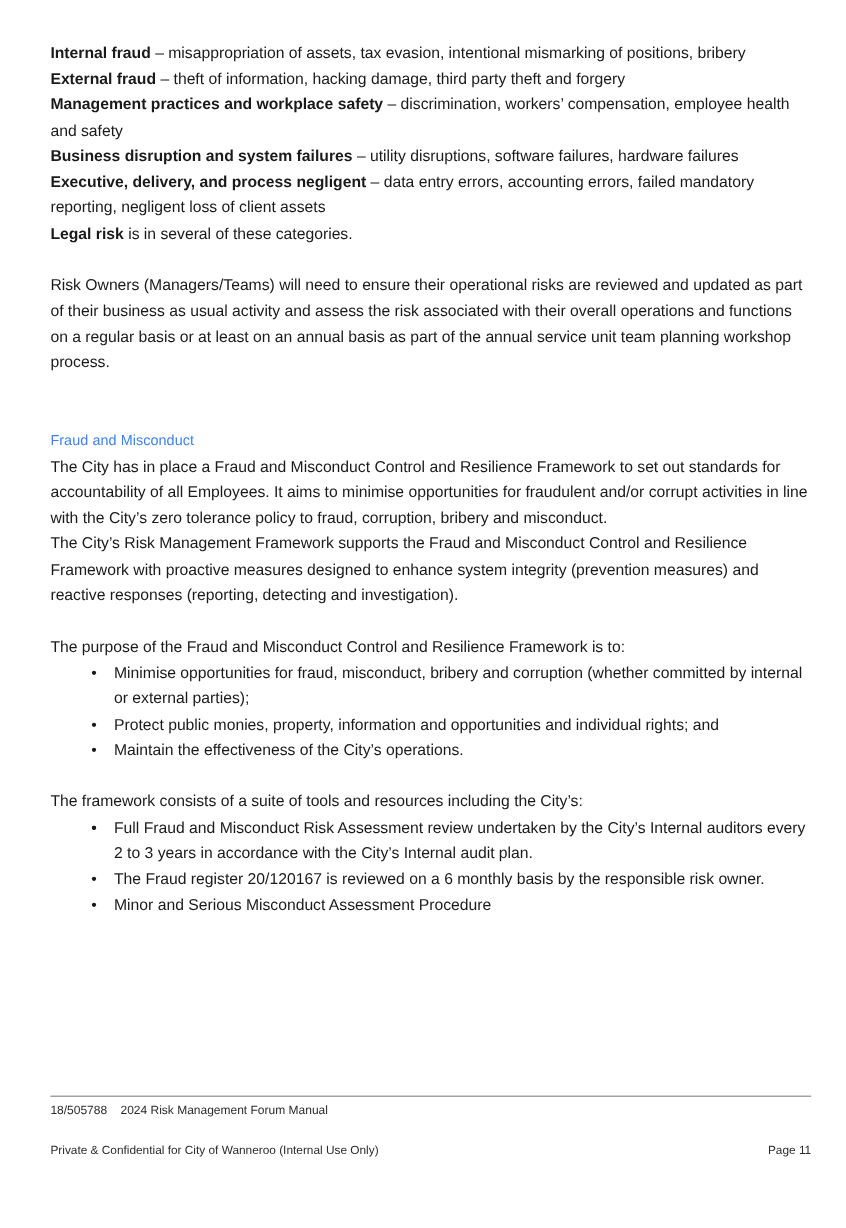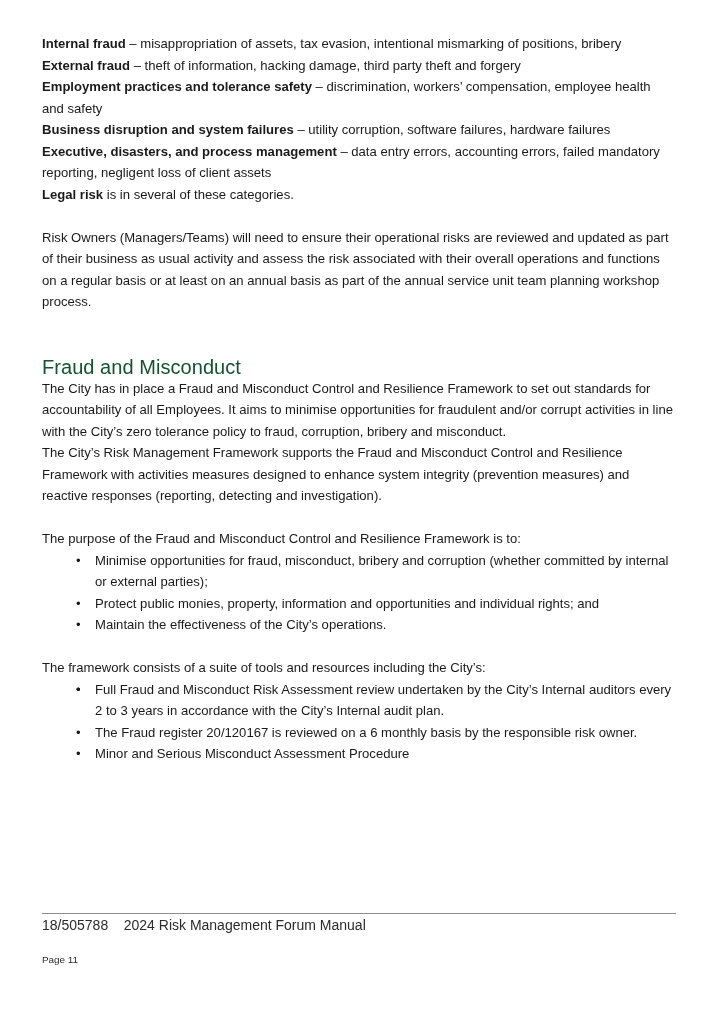--- a/index.html
+++ b/index.html
@@ -34,24 +34,24 @@
     margin: 0;
     font-size: 13.1px;
     line-height: 21.5px;
     color: #1a1a1a;
     text-align: left;
   }
   .term { font-weight: bold; }
   .blank-line { height: 21.5px; }
   .sec-heading {
     margin: 0;
-    font-size: 20px;
+    font-size: 12px;
     line-height: 22px;
     font-weight: normal;
-    color: #14532d;
+    color: #3b82f6;
     letter-spacing: 0.05px;
   }
   ul.bullets {
     margin: 0;
     padding: 0;
     list-style: none;
   }
   ul.bullets > li {
     position: relative;
     padding-left: 53px;
@@ -72,21 +72,21 @@
     left: 42px;
     top: 913px;
     width: 634px;
     height: 0;
     border-top: 1.4px solid #8d8d8d;
   }
   .footer-ref {
     position: absolute;
     left: 42px;
     top: 919px;
-    font-size: 14px;
+    font-size: 10px;
     line-height: 13px;
     color: #2b2b2b;
     white-space: pre;
   }
   .footer-bar {
     position: absolute;
     left: 42px;
     top: 953px;
     width: 634px;
     display: flex;
@@ -100,38 +100,38 @@
 </head>
 <body>
 
 <div class="page">
 
   <div class="content">
 
     <div>
       <p class="line"><span class="term">Internal fraud</span><span> – misappropriation of assets, tax evasion, intentional mismarking of positions, bribery</span></p>
       <p class="line"><span class="term">External fraud</span><span> – theft of information, hacking damage, third party theft and forgery</span></p>
-      <p class="line"><span class="term">Employment practices and tolerance safety</span><span> – discrimination, workers’ compensation, employee health and safety</span></p>
-      <p class="line"><span class="term">Business disruption and system failures</span><span> – utility corruption, software failures, hardware failures</span></p>
-      <p class="line"><span class="term">Executive, disasters, and process management</span><span> – data entry errors, accounting errors, failed mandatory reporting, negligent loss of client assets</span></p>
+      <p class="line"><span class="term">Management practices and workplace safety</span><span> – discrimination, workers’ compensation, employee health and safety</span></p>
+      <p class="line"><span class="term">Business disruption and system failures</span><span> – utility disruptions, software failures, hardware failures</span></p>
+      <p class="line"><span class="term">Executive, delivery, and process negligent</span><span> – data entry errors, accounting errors, failed mandatory reporting, negligent loss of client assets</span></p>
       <p class="line"><span class="term">Legal risk</span><span> is in several of these categories.</span></p>
     </div>
 
     <div class="blank-line"></div>
 
     <p>Risk Owners (Managers/Teams) will need to ensure their operational risks are reviewed and updated  as part of their business as usual activity  and assess the risk associated with their overall operations and functions on a regular basis or at least on an annual basis as part of the annual service unit team planning workshop process.</p>
 
     <div class="blank-line"></div>
     <div class="blank-line"></div>
 
     <h2 class="sec-heading">Fraud and Misconduct</h2>
 
     <p>The City has in place a Fraud and Misconduct Control and Resilience Framework to set out standards for accountability of all Employees.  It aims to minimise opportunities for fraudulent and/or corrupt activities in line with the City’s zero tolerance policy to fraud, corruption, bribery and misconduct.</p>
 
-    <p>The City’s Risk Management Framework supports the Fraud and Misconduct Control and Resilience Framework with activities measures designed to enhance system integrity (prevention measures) and reactive responses (reporting, detecting and investigation).</p>
+    <p>The City’s Risk Management Framework supports the Fraud and Misconduct Control and Resilience Framework with proactive measures designed to enhance system integrity (prevention measures) and reactive responses (reporting, detecting and investigation).</p>
 
     <div class="blank-line"></div>
 
     <p>The purpose of the Fraud and Misconduct Control and Resilience Framework is to:</p>
 
     <ul class="bullets">
       <li><span class="bullet-dot">•</span><span>Minimise opportunities for fraud, misconduct, bribery and corruption (whether committed by internal or external parties);</span></li>
       <li><span class="bullet-dot">•</span><span>Protect public monies, property, information and opportunities and individual rights; and</span></li>
       <li><span class="bullet-dot">•</span><span>Maintain the effectiveness of the City’s operations.</span></li>
     </ul>
@@ -147,16 +147,17 @@
       <li><span class="bullet-dot">•</span><span>Minor and Serious Misconduct Assessment Procedure</span></li>
     </ul>
 
   </div>
 
   <div class="footer-rule"></div>
 
   <div class="footer-ref">18/505788    2024 Risk Management Forum Manual</div>
 
   <div class="footer-bar">
+    <span>Private &amp; Confidential for City of Wanneroo (Internal Use Only)</span>
     <span>Page 11</span>
   </div>
 
 </div>
 
 </body></html>

